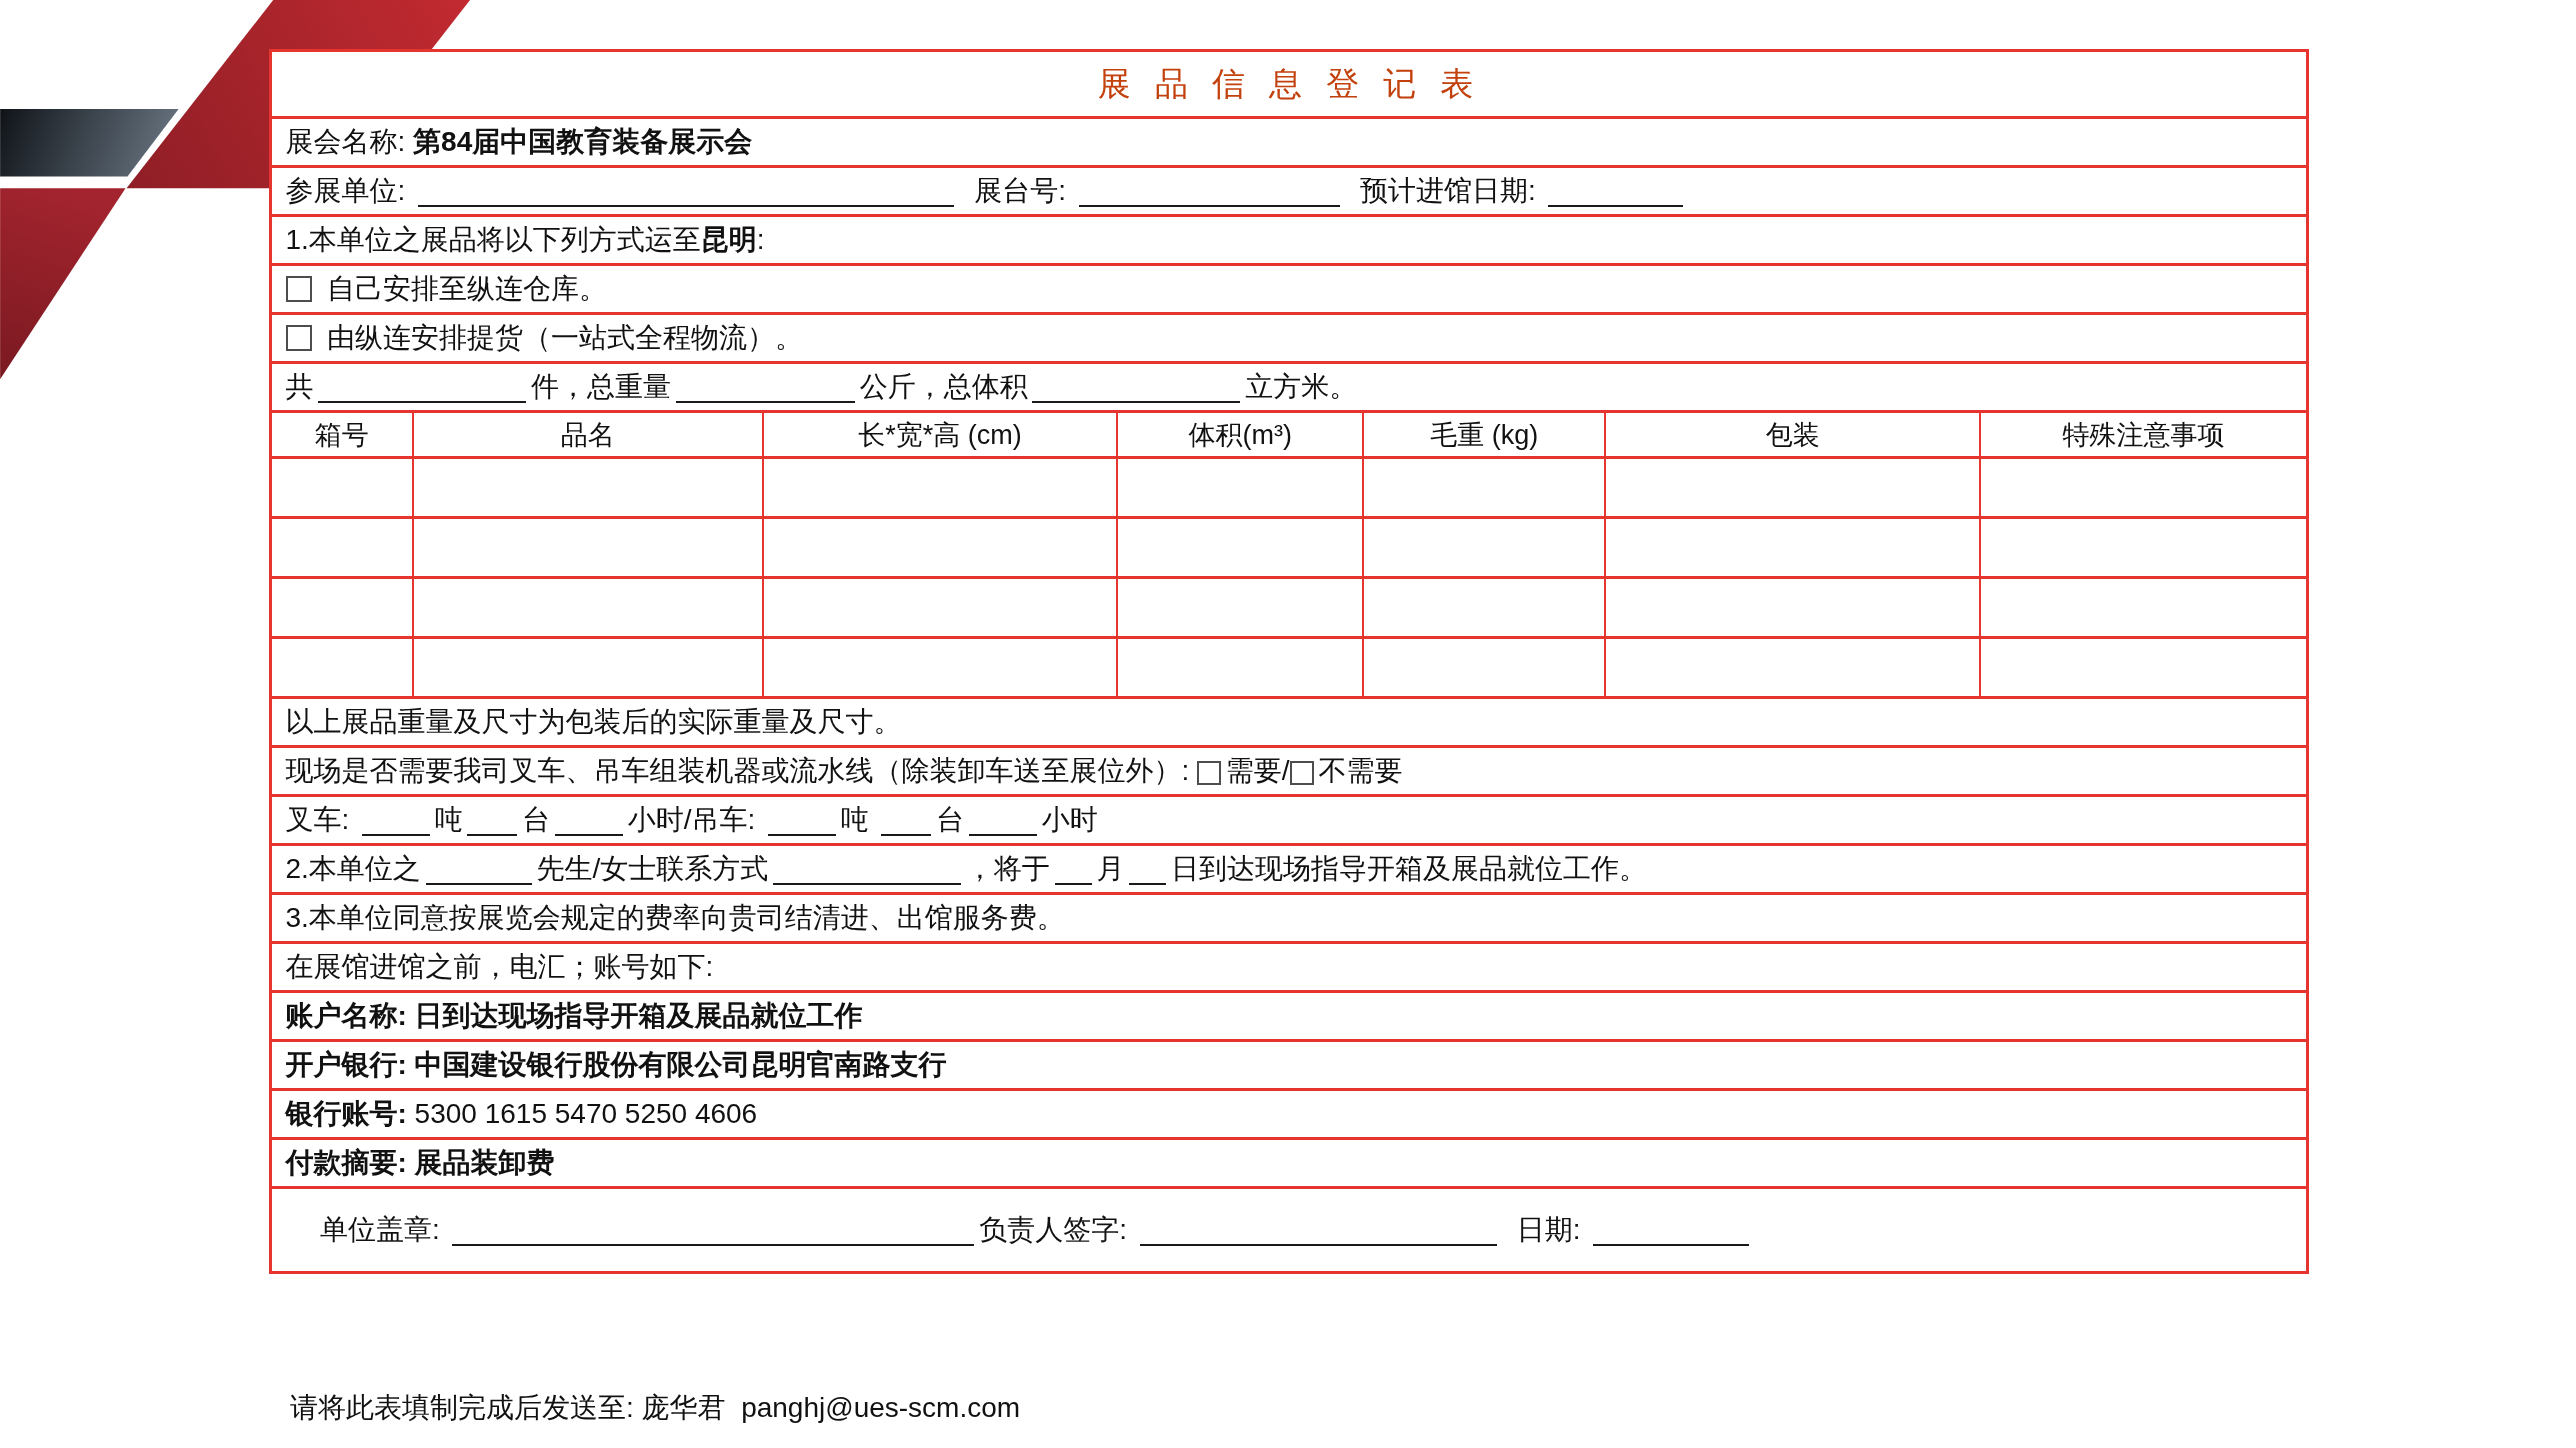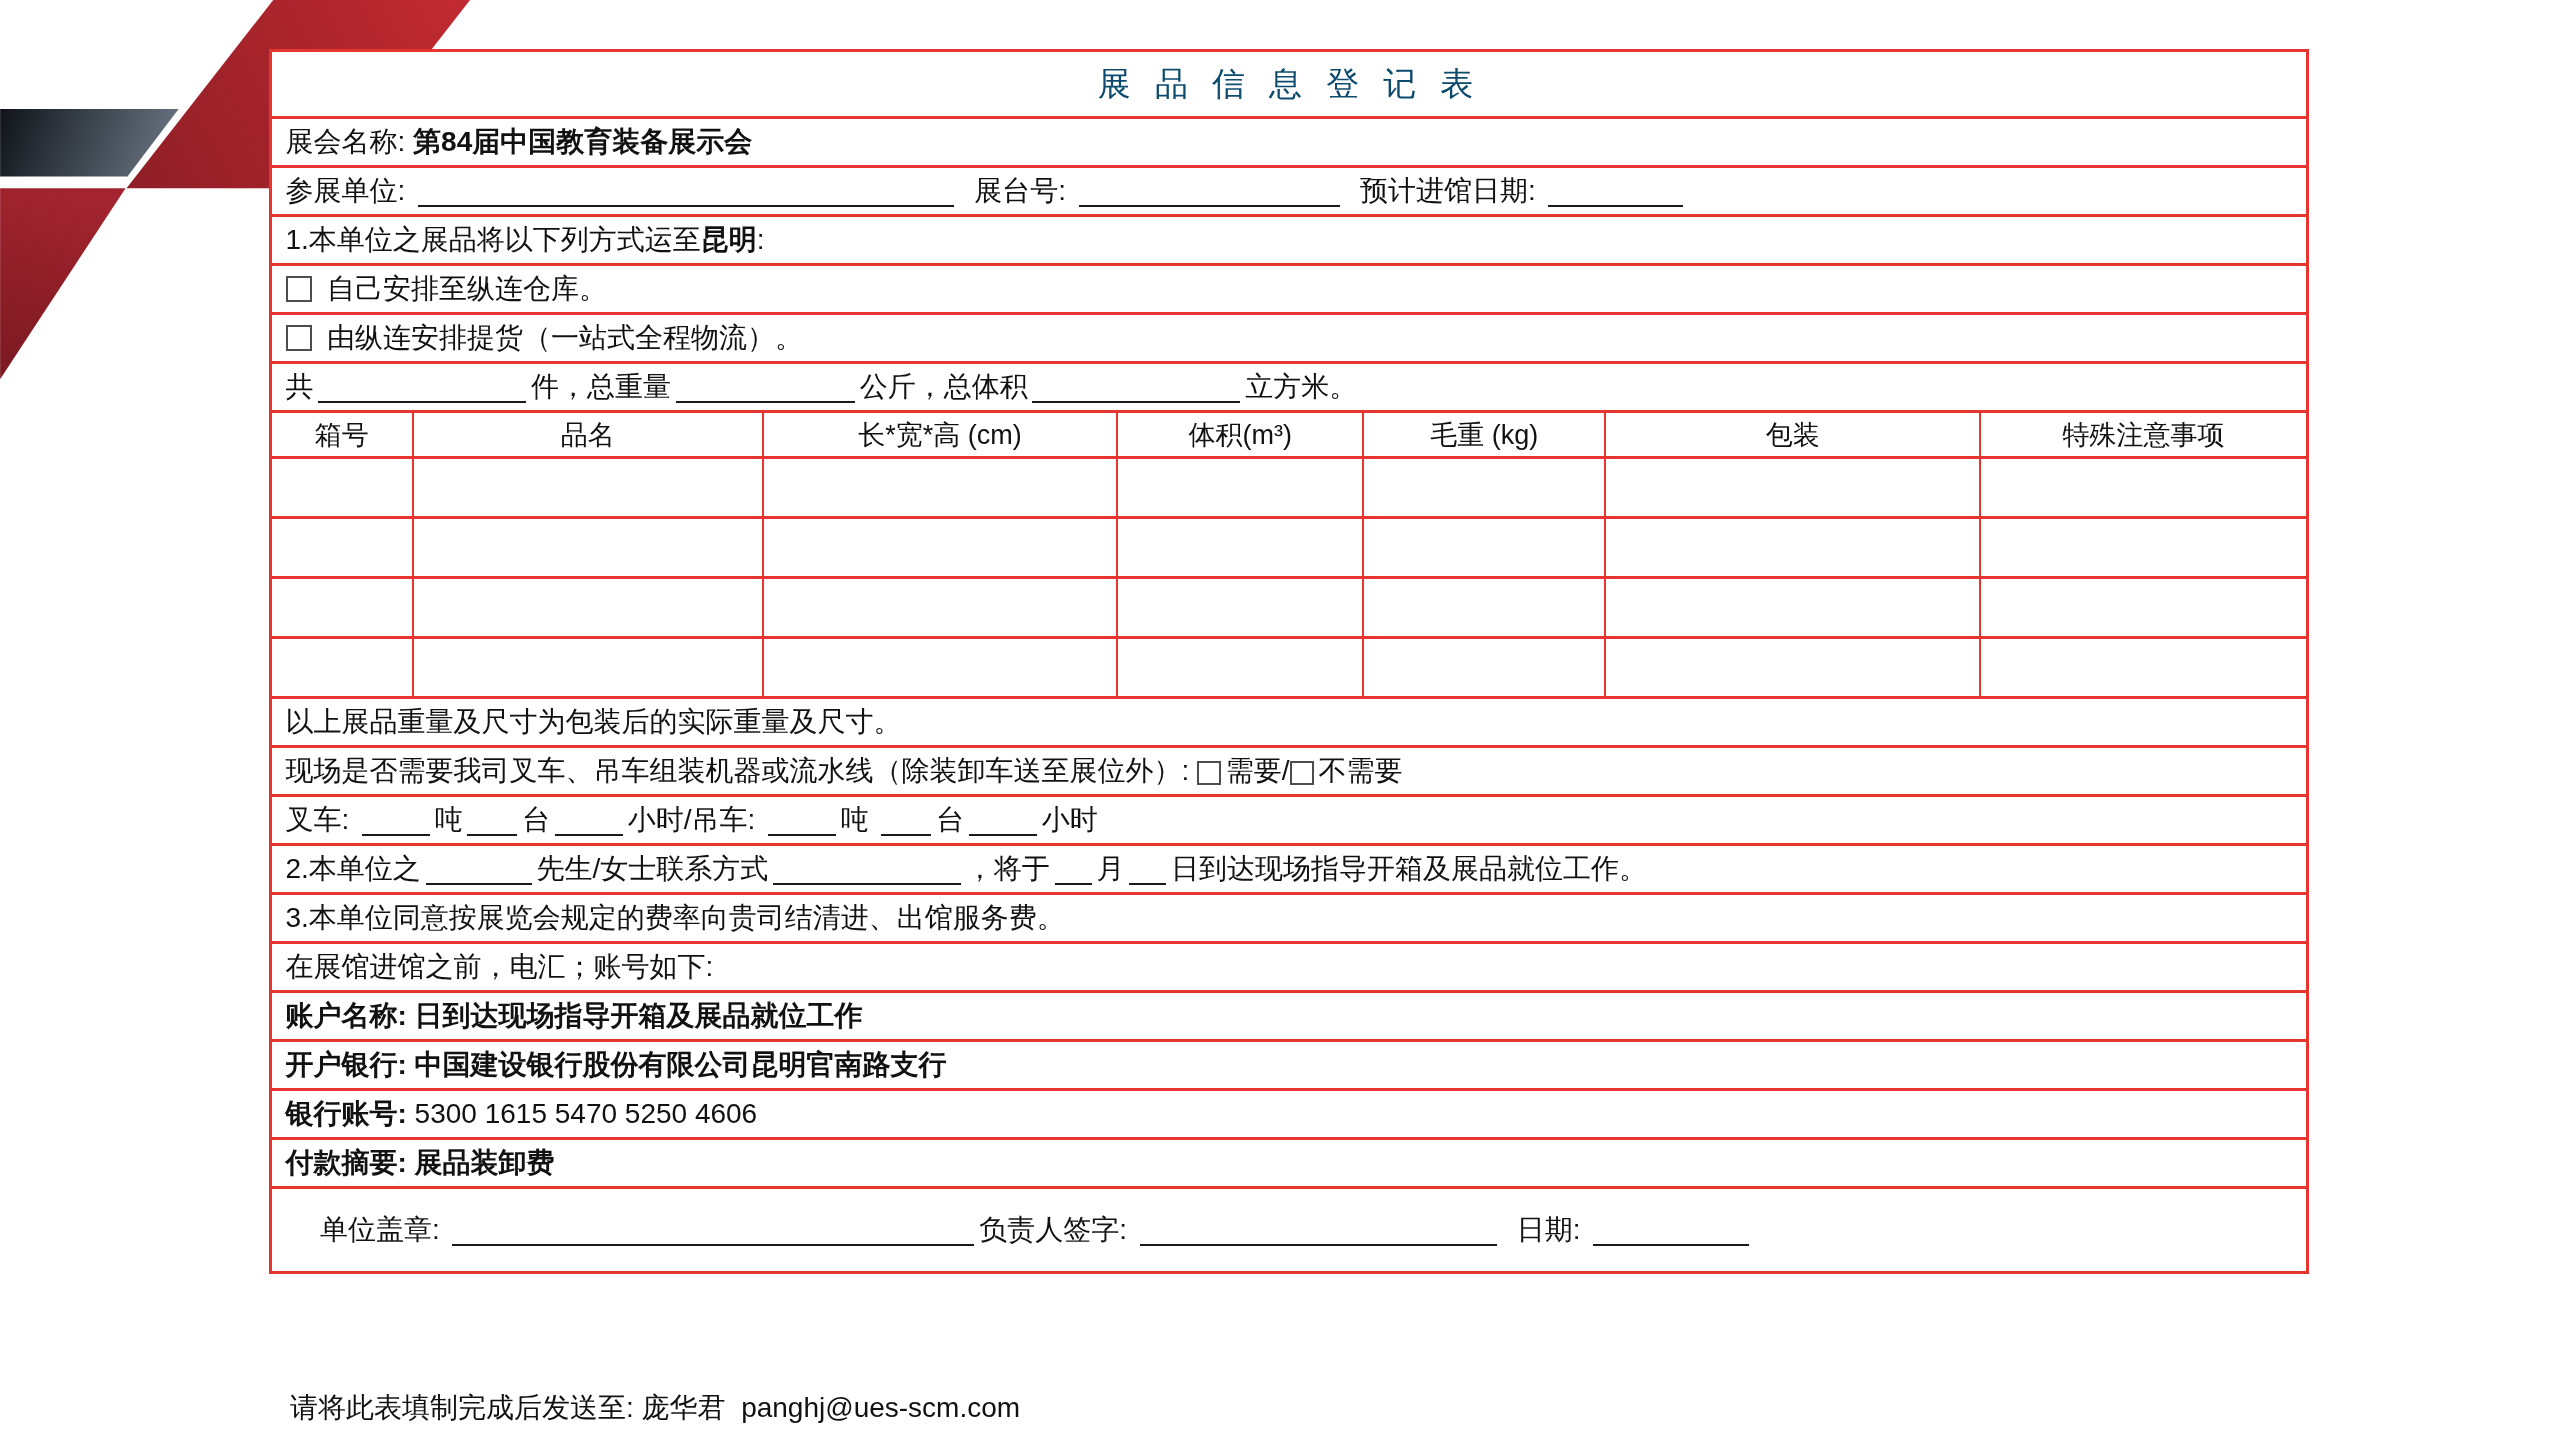--- a/index.html
+++ b/index.html
@@ -14,21 +14,21 @@
     background:#fff; border:3.9px solid var(--red,#e6342f); box-sizing:border-box;
   }
   .row{
     display:flex; align-items:center; box-sizing:border-box;
     border-bottom:3.9px solid var(--red,#e6342f);
     padding:0 13.5px; font-size:28px; white-space:pre;
   }
   .row:last-child{ border-bottom:none; }
   .r-title{ height:67px; justify-content:center;
     font-family:"DejaVu Serif","Liberation Serif",serif;
-    font-size:33px; letter-spacing:6.8px; color:#0c4a6e; }
+    font-size:33px; letter-spacing:6.8px; color:#c2410c; }
   .r-normal{ height:49px; }
   .r-sign{ height:82px; padding-left:48px;align-items:center; }
   .bold{ font-weight:700; }
   .u{
     display:inline-block; height:0; border-bottom:2.9px solid #1a1a1a;
     position:relative; top:14.5px; margin:0 4.8px;
   }
   .cb{
     display:inline-block; box-sizing:border-box;
     border:2.9px solid var(--cbb,#4d4d4d); background:#fff;

